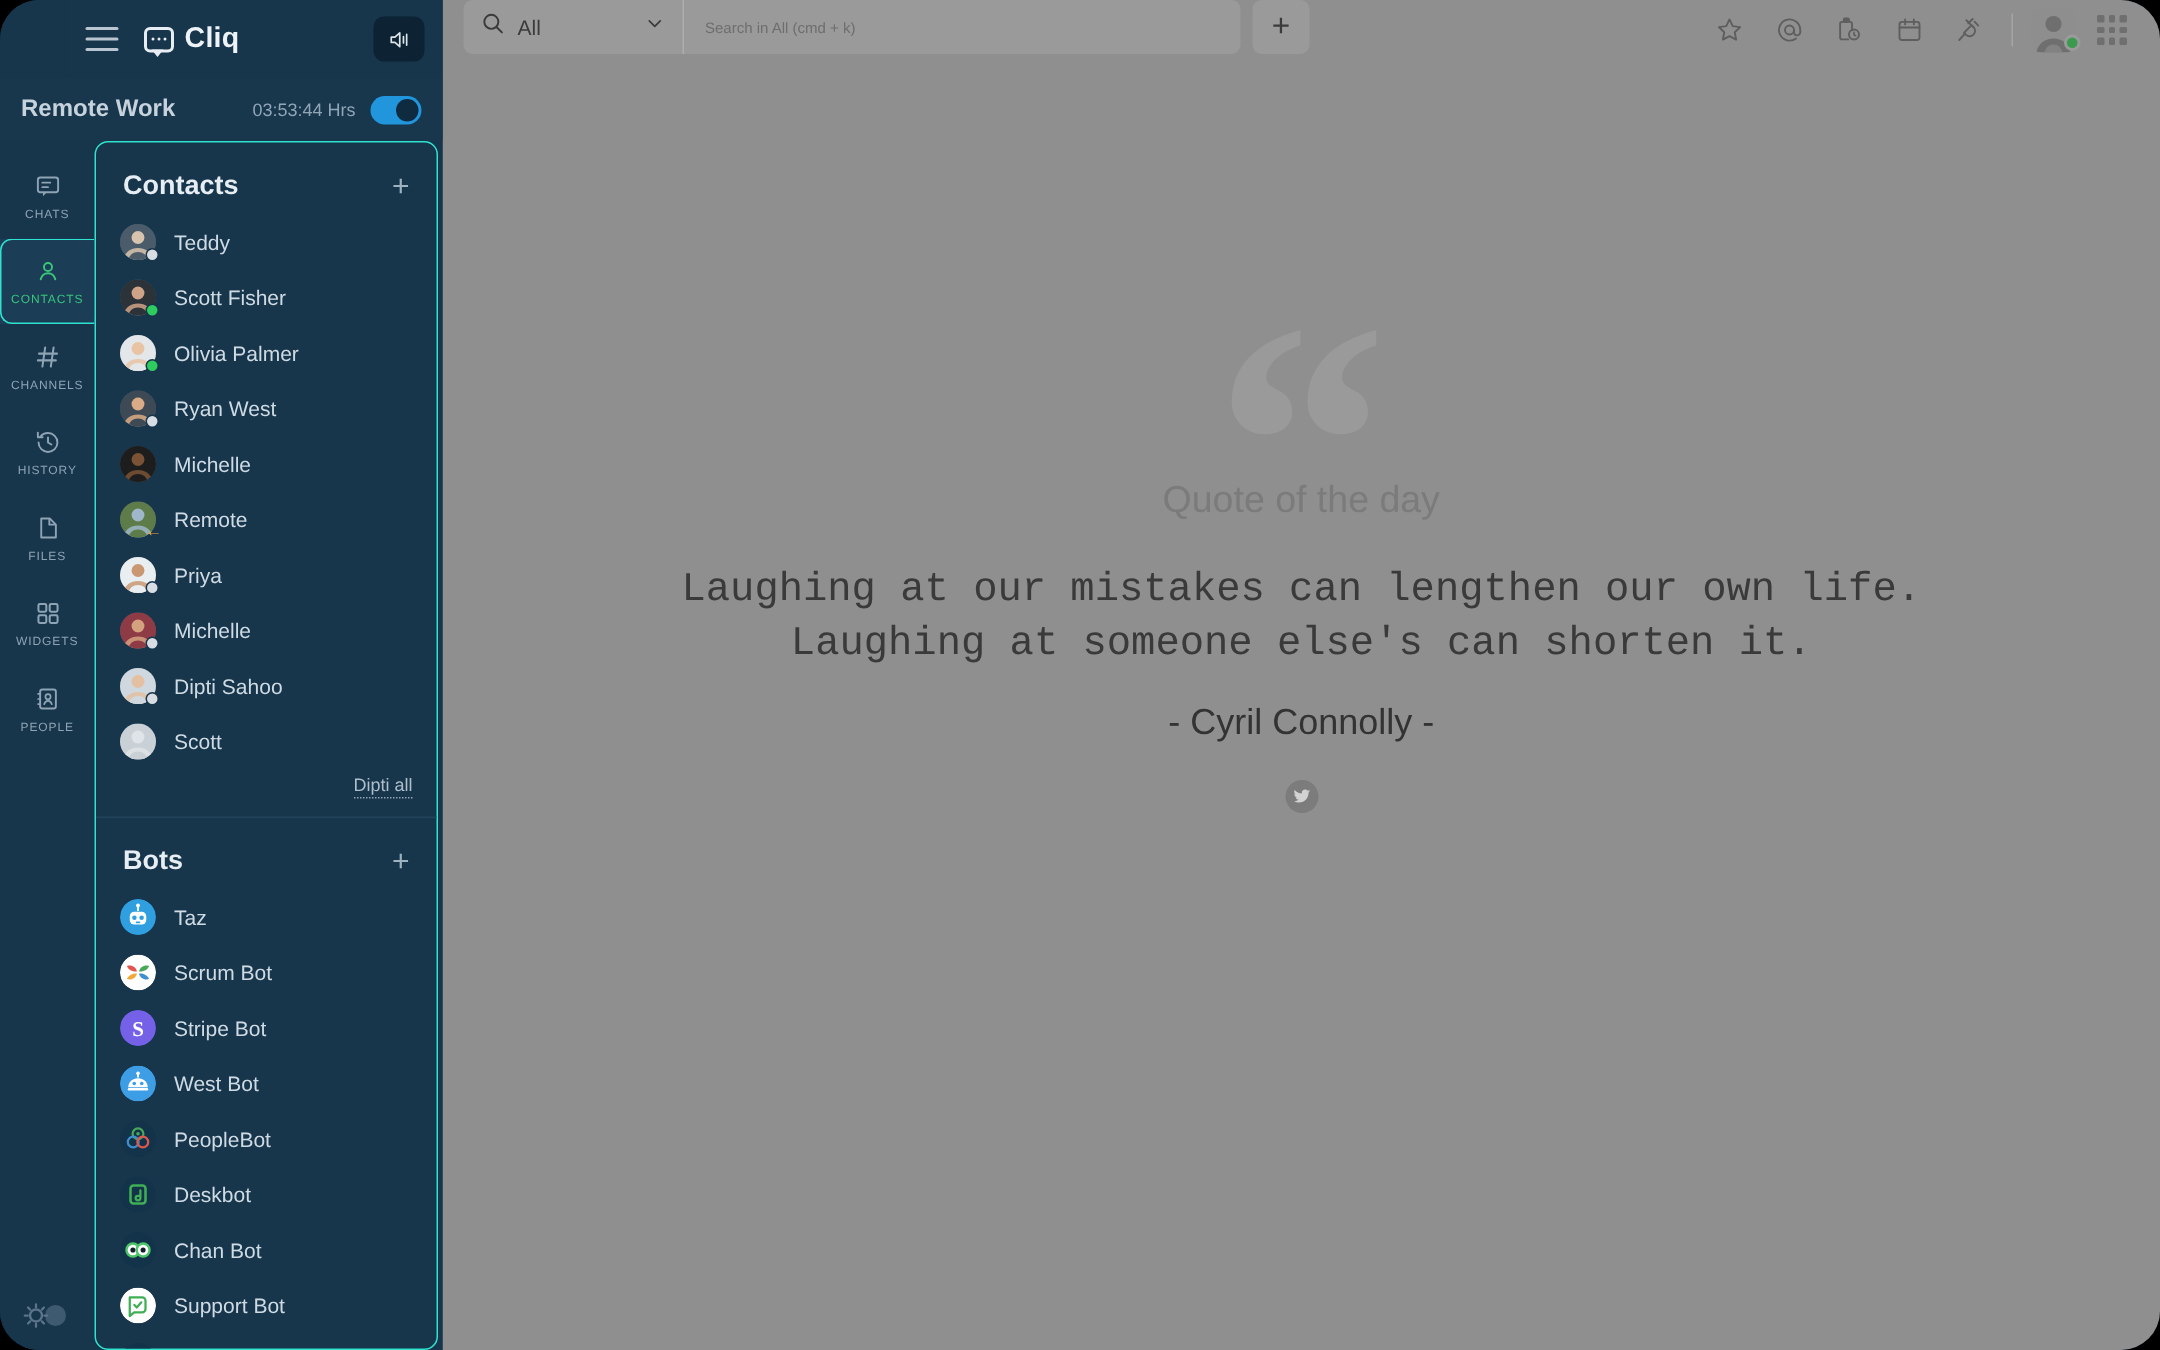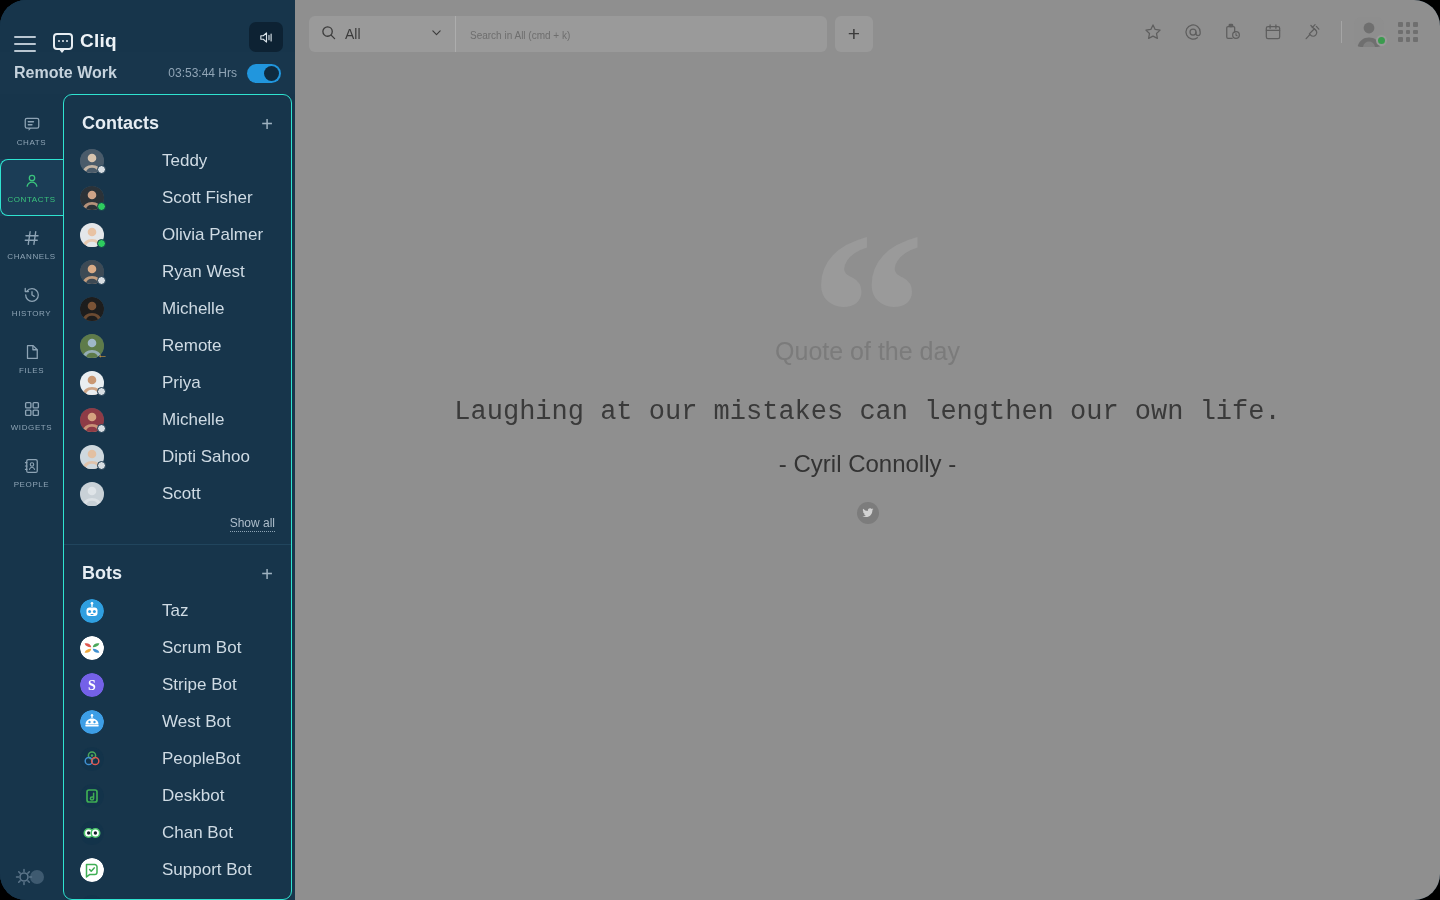--- a/index.html
+++ b/index.html
@@ -20,23 +20,24 @@
 
   
   .left-col {
     position: absolute; left: 0; top: 0;
     width: 295px; height: 900px;
     background: #17354b;
     z-index: 5;
   }
   .app-header {
     height: 52px;
-    display: flex; align-items: flex-end;
+    display: flex; align-items: center;
     padding: 0 12px 0 14px;
     background: #17354b;
+    margin-left: 43px;
   }
   .hamburger {
     width: 22px; height: 16px;
     display: flex; flex-direction: column; justify-content: space-between;
     cursor: pointer; margin-right: 17px;
   }
   .hamburger span { display: block; height: 2px; background: #b9c6d1; border-radius: 1px; }
   .logo-wrap { display: flex; align-items: center; gap: 7px; }
   .logo-bubble {
     width: 20px; height: 17px;
@@ -137,21 +138,21 @@
   .sec-add {
     margin-left: auto; color: #9fb2c0; font-size: 20px; line-height: 1;
     cursor: pointer; font-weight: 300;
   }
 
   .row {
     display: flex; align-items: center;
     height: 37px; padding: 0 16px;
     cursor: pointer; gap: 12px;
   }
-  .row-name { color: #cfdbe4; font-size: 17px; white-space: nowrap; margin-left: 46px; }
+  .row-name { color: #cfdbe4; font-size: 14px; white-space: nowrap; }
 
   .av {
     width: 24px; height: 24px; border-radius: 50%;
     position: relative; flex: none;
     background: #3d5a70; overflow: visible;
   }
   .av .face {
     width: 100%; height: 100%; border-radius: 50%;
     display: block; overflow: hidden;
   }
@@ -185,21 +186,21 @@
     width: 32px; height: 18px; cursor: pointer; z-index: 8;
   }
 
   
   .main {
     position: absolute; left: 295px; top: 0;
     width: 1145px; height: 900px;
     background: #8f8f8f;
   }
   .top-bar {
-    height: 52px; display: flex; align-items: flex-end;
+    height: 52px; display: flex; align-items: flex-start;
     padding: 0 12px 0 14px; gap: 0;
   }
   .search-group { display: flex; align-items: center; gap: 8px; }
   .search-box {
     display: flex; align-items: center;
     height: 36px; width: 518px;
     background: #9a9a9a; border-radius: 6px;
   }
   .search-scope {
     display: flex; align-items: center; gap: 9px;
@@ -351,20 +352,21 @@
           </div>
         </div>
       </div>
     </div>
 
     <div class="quote-area">
       <div class="quote-inner">
         <div class="big-quote">“</div>
         <div class="quote-label">Quote of the day</div>
         <div class="quote-text">Laughing at our mistakes can lengthen our own life.</div>
+        <div class="quote-text">Laughing at someone else's can shorten it.</div>
         <div class="quote-author">- Cyril Connolly -</div>
         <div class="tw-btn">
           <svg width="12" height="12" viewBox="0 0 24 24" fill="#d2d2d2">
             <path d="M23 4.9a9 9 0 01-2.6.7 4.5 4.5 0 002-2.5 9 9 0 01-2.9 1.1A4.5 4.5 0 0011.7 8a12.8 12.8 0 01-9.3-4.7 4.5 4.5 0 001.4 6 4.4 4.4 0 01-2-.6 4.5 4.5 0 003.6 4.4 4.5 4.5 0 01-2 .1 4.5 4.5 0 004.2 3.1A9 9 0 011 18.1a12.7 12.7 0 006.9 2c8.3 0 12.8-6.9 12.8-12.8v-.6A9.2 9.2 0 0023 4.9z"></path>
           </svg>
         </div>
       </div>
     </div>
   </div>
 
@@ -603,21 +605,21 @@
                     <circle cx="12" cy="9" r="4.3" fill="#dfe4e8"></circle>
                     <path d="M2 24c1.2-5.2 5-8 10-8s8.8 2.8 10 8z" fill="#dfe4e8" opacity="0.85"></path>
                     <path d="M5.5 24c.9-3.4 3.2-5.3 6.5-5.3s5.6 1.9 6.5 5.3z" fill="#c9d1d7"></path>
                   </svg>
                 </span>
                 <span class="row-name">Scott</span>
               </div>
             </div>
 
           <div class="showall-wrap">
-            <span class="showall">Show all</span>
+            <span class="showall">Dipti all</span>
           </div>
 
           <div class="sec-divider"></div>
 
           <div class="sec-head">
             <span class="sec-title">Bots</span>
             <span class="sec-add">+</span>
           </div>
 
           <div id="bots-list">

